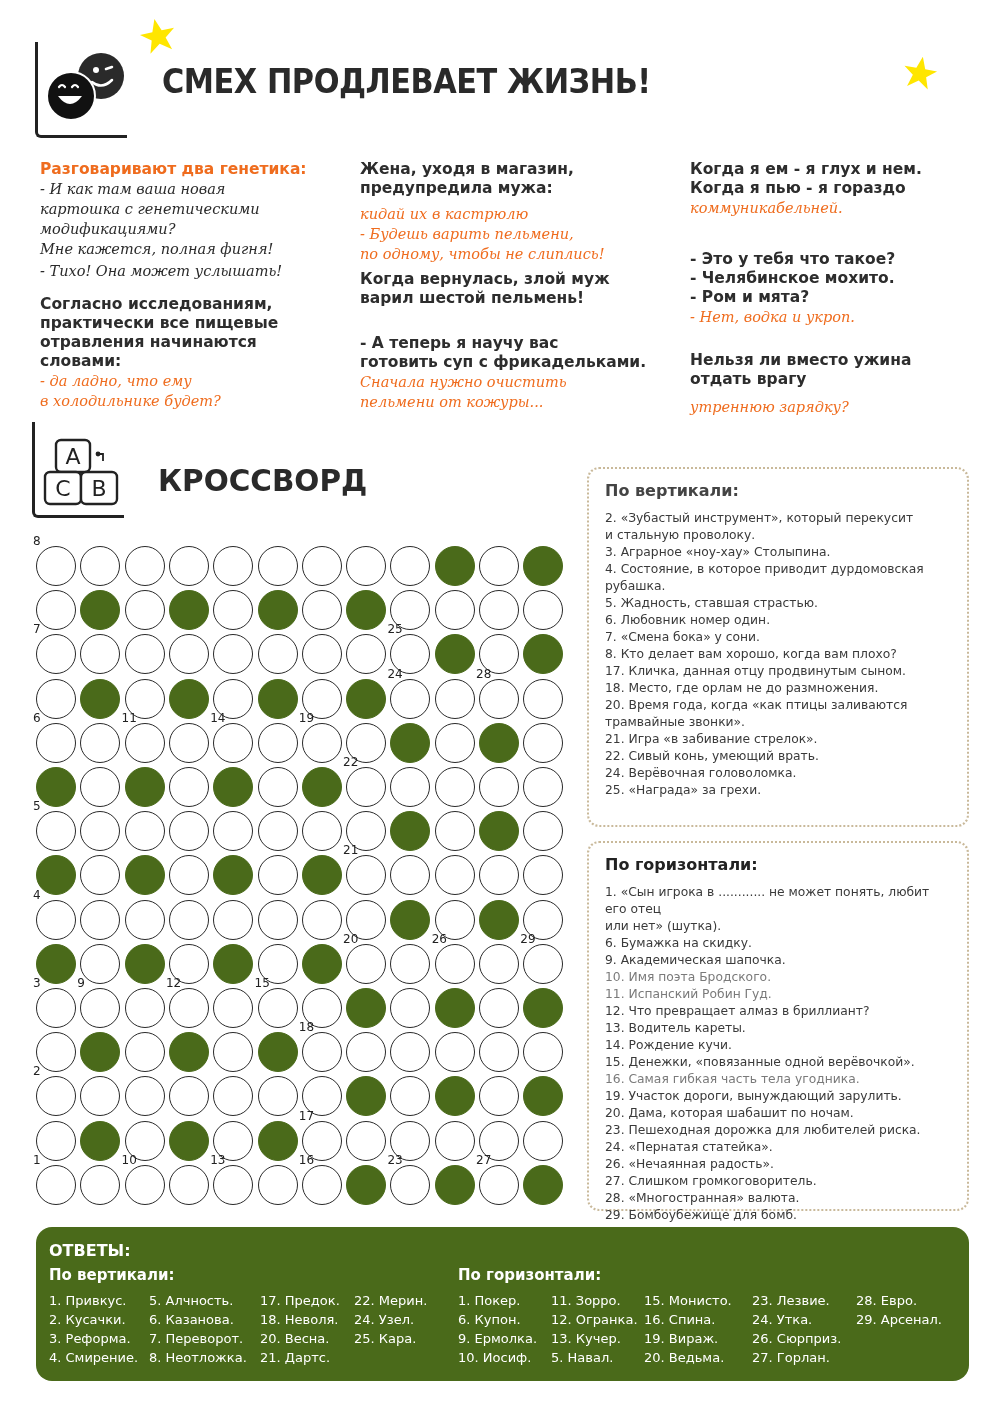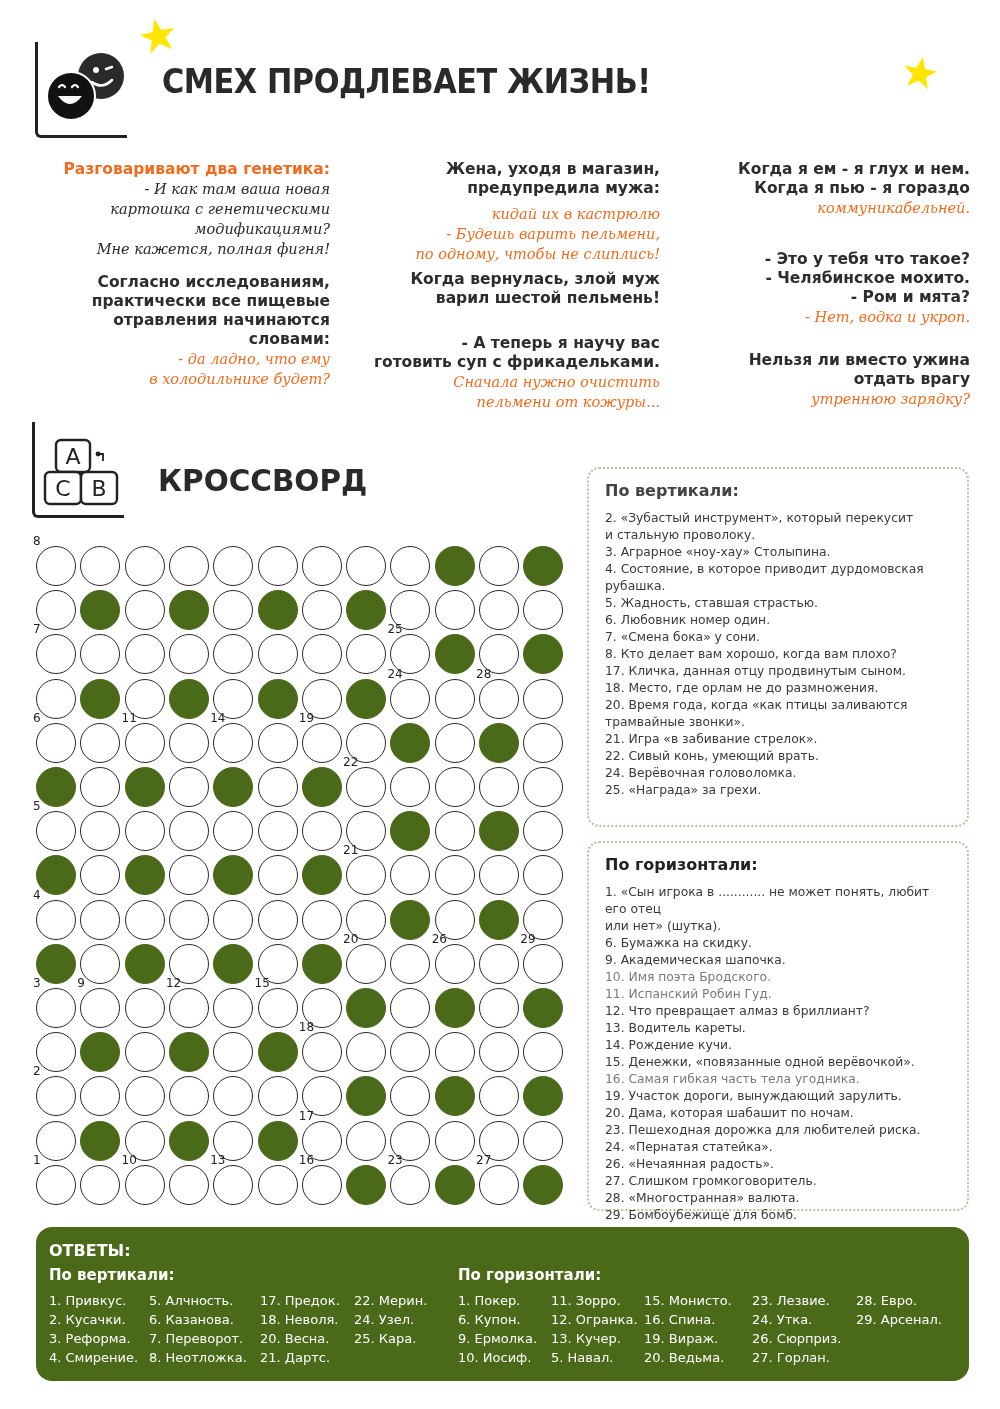--- a/index.html
+++ b/index.html
@@ -12,21 +12,21 @@
     border-left: 3px solid #222; border-bottom: 3px solid #222; border-bottom-left-radius: 6px;
   }
   .star { position: absolute; }
   .main-title {
     position: absolute; left: 162px; top: 62px;
     font-family: "DejaVu Sans", sans-serif; font-weight: bold; font-size: 33px;
     letter-spacing: -0.5px; color: #2a2a2a; transform: scaleX(0.92); transform-origin: left;
   }
 
   
-  .joke-col { position: absolute; text-align: right; }
+  .joke-col { position: absolute; text-align: left; }
   .jk-bold { font-weight: bold; font-size: 15.5px; line-height: 19px; color: #2d2d2d; }
   .jk-orange-bold { font-weight: bold; font-size: 15.5px; line-height: 19px; color: #ef6c1e; }
   .jk-script {
     font-family: "DejaVu Serif", serif; font-style: italic; font-size: 14.5px; line-height: 20px; color: #2a2a2a;
   }
   .jk-script-or {
     font-family: "DejaVu Serif", serif; font-style: italic; font-size: 14.5px; line-height: 20px; color: #ef6c1e;
   }
   .jk-gap { height: 14px; }
   .jk-gap-lg { height: 26px; }
@@ -93,20 +93,21 @@
   <polygon points="12,1 15,9 23,9 16.5,14 19,22 12,17 5,22 7.5,14 1,9 9,9" fill="#ffe600" transform="rotate(10 12 12)"></polygon>
 </svg>
 <div class="main-title">СМЕХ ПРОДЛЕВАЕТ ЖИЗНЬ!</div>
 
 <div class="joke-col" style="left:40px;top:160px;width:290px;">
   <div class="jk-orange-bold">Разговаривают два генетика:</div>
   <div class="jk-script">- И как там ваша новая</div>
   <div class="jk-script">картошка с генетическими</div>
   <div class="jk-script">модификациями?</div>
   <div class="jk-script">Мне кажется, полная фигня!</div>
+  <div class="jk-script" style="margin-top:2px;">- Тихо! Она может услышать!</div>
   <div class="jk-gap"></div>
   <div class="jk-bold">Согласно исследованиям,</div>
   <div class="jk-bold">практически все пищевые</div>
   <div class="jk-bold">отравления начинаются</div>
   <div class="jk-bold">словами:</div>
   <div class="jk-script-or">- да ладно, что ему</div>
   <div class="jk-script-or">в холодильнике будет?</div>
 </div>
 
 <div class="joke-col" style="left:360px;top:160px;width:300px;">
@@ -131,21 +132,21 @@
   <div class="jk-bold">Когда я пью - я гораздо</div>
   <div class="jk-script-or">коммуникабельней.</div>
   <div style="height:32px"></div>
   <div class="jk-bold">- Это у тебя что такое?</div>
   <div class="jk-bold">- Челябинское мохито.</div>
   <div class="jk-bold">- Ром и мята?</div>
   <div class="jk-script-or">- Нет, водка и укроп.</div>
   <div style="height:24px"></div>
   <div class="jk-bold">Нельзя ли вместо ужина</div>
   <div class="jk-bold">отдать врагу</div>
-  <div class="jk-script-or" style="margin-top:0;">утреннюю зарядку?</div>
+  <div class="jk-script-or" style="margin-top:8px;">утреннюю зарядку?</div>
 </div>
 
 <div class="cw-icon-frame"></div>
 <svg style="position:absolute;left:42px;top:437px;" width="80" height="70" viewBox="0 0 80 70">
   <rect x="14" y="3" width="34" height="32" rx="5" fill="#fff" stroke="#222" stroke-width="2.4"></rect>
   <rect x="3" y="35" width="36" height="32" rx="5" fill="#fff" stroke="#222" stroke-width="2.4"></rect>
   <rect x="39" y="35" width="36" height="32" rx="5" fill="#fff" stroke="#222" stroke-width="2.4"></rect>
   <text x="31" y="27" text-anchor="middle" font-family="DejaVu Sans, sans-serif" font-size="22" fill="#222">A</text>
   <text x="21" y="59" text-anchor="middle" font-family="DejaVu Sans, sans-serif" font-size="22" fill="#222">C</text>
   <text x="57" y="59" text-anchor="middle" font-family="DejaVu Sans, sans-serif" font-size="22" fill="#222">B</text>

